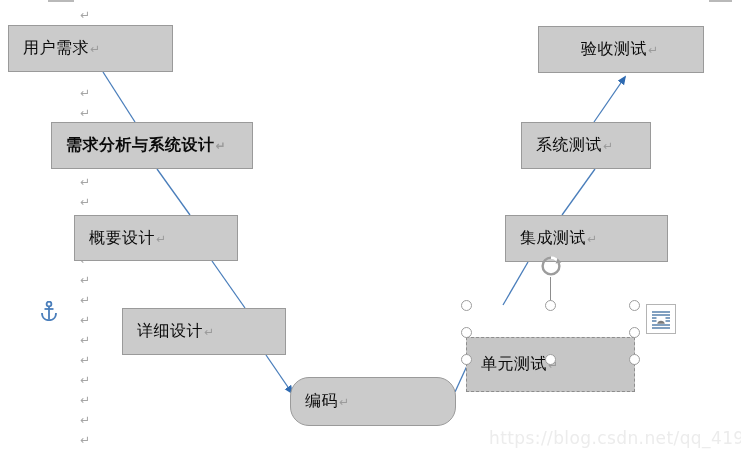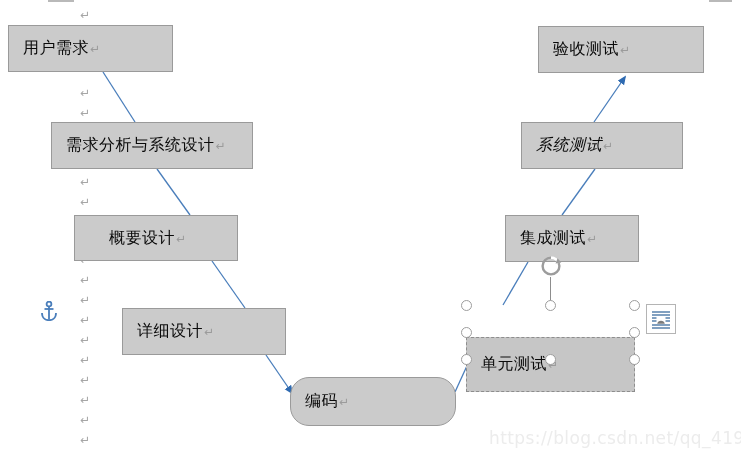--- a/index.html
+++ b/index.html
@@ -178,42 +178,42 @@
     <circle cx="9" cy="3" r="2.4" fill="none" stroke="#4a7ebb" stroke-width="1.8"></circle>
     <line x1="9" y1="5.4" x2="9" y2="18.5" stroke="#4a7ebb" stroke-width="1.8"></line>
     <line x1="4.5" y1="8" x2="13.5" y2="8" stroke="#4a7ebb" stroke-width="1.8"></line>
     <path d="M2 12 C2 18, 6.5 19.2, 9 19.2 C11.5 19.2, 16 18, 16 12" fill="none" stroke="#4a7ebb" stroke-width="1.8"></path>
   </svg>
 
   <div id="shapes-layer">
       <div class="shape" style="left: 8px; top: 25px; width: 165px; height: 47px;">
         <span class="shape-text">用户需求<span class="pilcrow">↵</span></span>
       </div>
-      <div class="shape" style="left: 51px; top: 122px; width: 202px; height: 47px;">
+      <div class="shape" style="left: 51px; top: 122px; width: 202px; height: 47px; font-weight: bold;">
         <span class="shape-text">需求分析与系统设计<span class="pilcrow">↵</span></span>
       </div>
-      <div class="shape" style="left: 74px; top: 215px; width: 164px; height: 46px; padding-left: 20px;">
+      <div class="shape" style="left: 74px; top: 215px; width: 164px; height: 46px;">
         <span class="shape-text">概要设计<span class="pilcrow">↵</span></span>
       </div>
       <div class="shape" style="left: 122px; top: 308px; width: 164px; height: 47px;">
         <span class="shape-text">详细设计<span class="pilcrow">↵</span></span>
       </div>
       <div class="shape" style="left: 290px; top: 377px; width: 166px; height: 49px; border-radius: 19px;">
         <span class="shape-text">编码<span class="pilcrow">↵</span></span>
       </div>
       <div class="shape selected" style="left: 466px; top: 305px; width: 169px; height: 55px; margin-top: 32px;">
         <span class="shape-text">单元测试<span class="pilcrow">↵</span></span>
       </div>
-      <div class="shape" style="left: 505px; top: 215px; width: 134px; height: 47px;">
+      <div class="shape" style="left: 505px; top: 215px; width: 163px; height: 47px;">
         <span class="shape-text">集成测试<span class="pilcrow">↵</span></span>
       </div>
-      <div class="shape" style="left: 521px; top: 122px; width: 162px; height: 47px; font-style: italic;">
+      <div class="shape" style="left: 521px; top: 122px; width: 130px; height: 47px;">
         <span class="shape-text">系统测试<span class="pilcrow">↵</span></span>
       </div>
-      <div class="shape" style="left: 538px; top: 26px; width: 166px; height: 47px;">
+      <div class="shape" style="left: 538px; top: 26px; width: 166px; height: 47px; padding-left: 28px;">
         <span class="shape-text">验收测试<span class="pilcrow">↵</span></span>
       </div>
     </div>
 
   <div id="selection-layer">
     <div class="rot-stem" style="left:550px; top:277px; height:28px;"></div>
     <svg class="rot-handle" style="left:540px; top:255px;" viewBox="0 0 22 22" xmlns="http://www.w3.org/2000/svg">
       <circle cx="11" cy="11" r="8.4" fill="none" stroke="#9c9c9c" stroke-width="2.4"></circle>
       <path d="M11 2.6 A8.4 8.4 0 0 1 18.6 8" fill="none" stroke="#ffffff" stroke-width="2.6"></path>
       <path d="M17.5 3.2 L21.3 7.6 L15.6 8.6 z" fill="#9c9c9c"></path>

